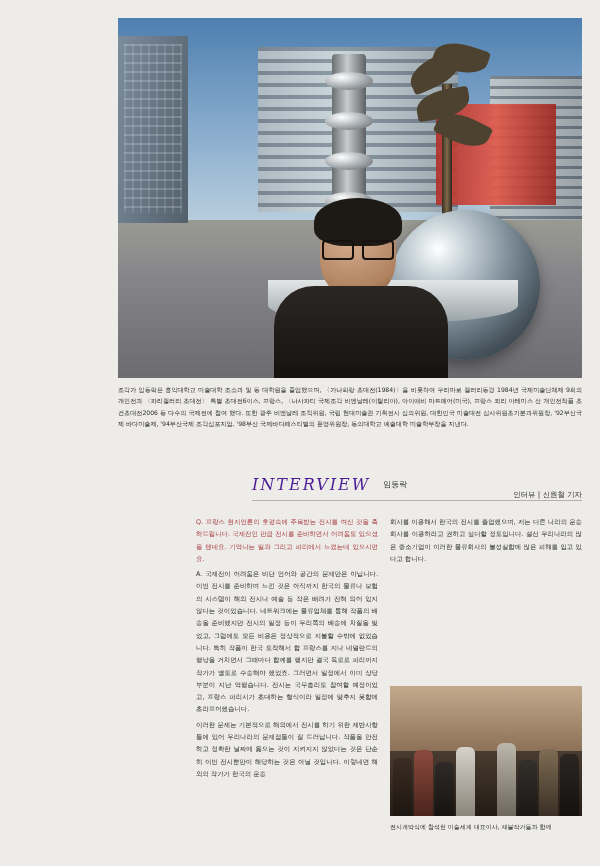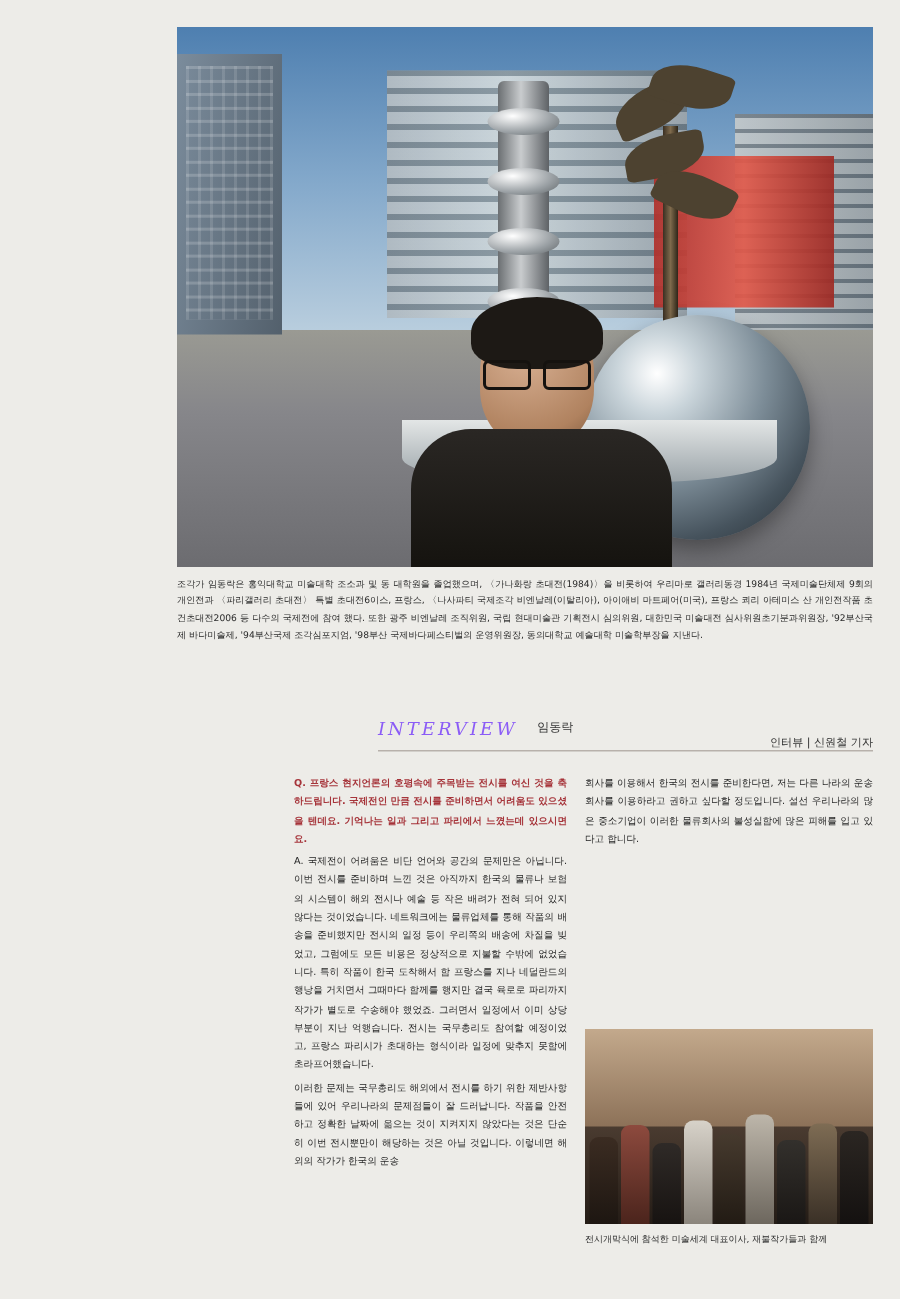--- a/index.html
+++ b/index.html
@@ -185,23 +185,23 @@
     position: absolute;
     left: 252px;
     top: 462px;
     width: 330px;
     border-bottom: 1px solid #b8b1ab;
     padding-bottom: 6px;
   }
   .interview-title {
     font-family: "DejaVu Serif", serif;
     font-style: italic;
-    font-size: 12px;
+    font-size: 16px;
     letter-spacing: 2px;
-    color: #8b5cf6;
+    color: #4c1d95;
     display: inline-block;
   }
   .interview-sub {
     font-size: 8px;
     color: #333;
     display: inline-block;
     margin-left: 8px;
     vertical-align: 3px;
     margin-top: 17px;
   }
@@ -230,21 +230,20 @@
   }
   .col-right {
     left: 390px;
     top: 516px;
     width: 192px;
   }
   .q {
     color: #a6343a;
     display: block;
     margin-bottom: 3px;
-    font-weight: bold;
   }
   .para {
     display: block;
     margin-bottom: 3px;
   }
   
   .photo2 {
     position: absolute;
     left: 390px;
     top: 686px;
@@ -323,25 +322,25 @@
 
   <div class="interview-head">
     <span class="interview-title">INTERVIEW</span>
     <span class="interview-sub">임동락</span>
   </div>
   <div class="byline">인터뷰 | 신원철 기자</div>
 
   <div class="col col-left">
     <span class="q">Q. 프랑스 현지언론의 호평속에 주목받는 전시를 여신 것을 축하드립니다. 국제전인 만큼 전시를 준비하면서 어려움도 있으셨을 텐데요. 기억나는 일과 그리고 파리에서 느꼈는데 있으시면요.</span>
     <span class="para">A. 국제전이 어려움은 비단 언어와 공간의 문제만은 아닙니다. 이번 전시를 준비하며 느낀 것은 아직까지 한국의 물류나 보험의 시스템이 해외 전시나 예술 등 작은 배려가 전혀 되어 있지 않다는 것이었습니다. 네트워크에는 물류업체를 통해 작품의 배송을 준비했지만 전시의 일정 등이 우리쪽의 배송에 차질을 빚었고, 그럼에도 모든 비용은 정상적으로 지불할 수밖에 없었습니다. 특히 작품이 한국 도착해서 함 프랑스를 지나 네덜란드의 행낭을 거치면서 그때마다 함께를 행지만 결국 육로로 파리까지 작가가 별도로 수송해야 했었죠. 그러면서 일정에서 이미 상당부분이 지난 억행습니다. 전시는 국무총리도 참여할 예정이었고, 프랑스 파리시가 초대하는 형식이라 일정에 맞추지 못함에 초라프어했습니다.</span>
-    <span class="para">이러한 문제는 국무총리도 해외에서 전시를 하기 위한 제반사항들에 있어 우리나라의 문제점들이 잘 드러납니다. 작품을 안전하고 정확한 날짜에 옮으는 것이 지켜지지 않았다는 것은 단순히 이번 전시뿐만이 해당하는 것은 아닐 것입니다. 이렇네면 해외의 작가가 한국의 운송</span>
+    <span class="para">이러한 문제는 기본적으로 해외에서 전시를 하기 위한 제반사항들에 있어 우리나라의 문제점들이 잘 드러납니다. 작품을 안전하고 정확한 날짜에 옮으는 것이 지켜지지 않았다는 것은 단순히 이번 전시뿐만이 해당하는 것은 아닐 것입니다. 이렇네면 해외의 작가가 한국의 운송</span>
   </div>
 
   <div class="col col-right">
-    <span class="para">회사를 이용해서 한국의 전시를 준비한다면, 저는 다른 나라의 운송회사를 이용하라고 권하고 싶다할 정도입니다. 설선 우리나라의 많은 중소기업이 이러한 물류회사의 불성실함에 많은 피해를 입고 있다고 합니다.</span>
+    <span class="para">회사를 이용해서 한국의 전시를 졸업했으며, 저는 다른 나라의 운송회사를 이용하라고 권하고 싶다할 정도입니다. 설선 우리나라의 많은 중소기업이 이러한 물류회사의 불성실함에 많은 피해를 입고 있다고 합니다.</span>
   </div>
 
   <div class="photo2">
     <div class="wall"></div>
     <div class="floor"></div>
     <div class="crowd">
       <div class="p" style="height:62%;background:linear-gradient(#3b2c22,#1d1611)"></div>
       <div class="p" style="height:70%;background:linear-gradient(#8d4a3e,#4b241c)"></div>
       <div class="p" style="height:58%;background:linear-gradient(#2f2a27,#171311)"></div>
       <div class="p" style="height:74%;background:linear-gradient(#d7d2c9,#8b857c)"></div>

